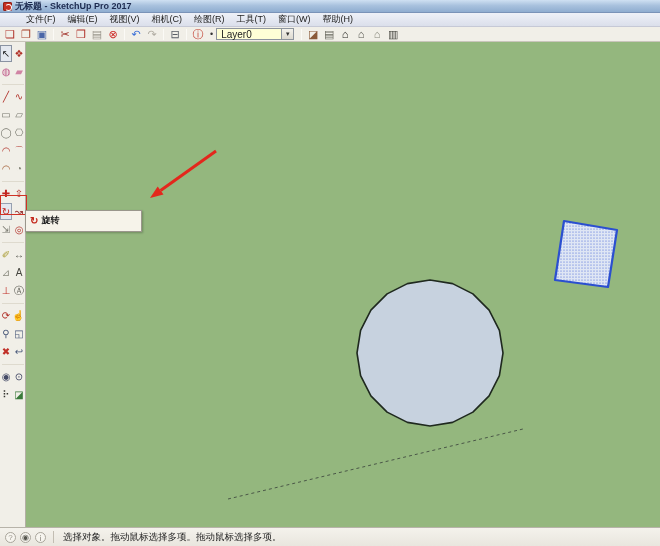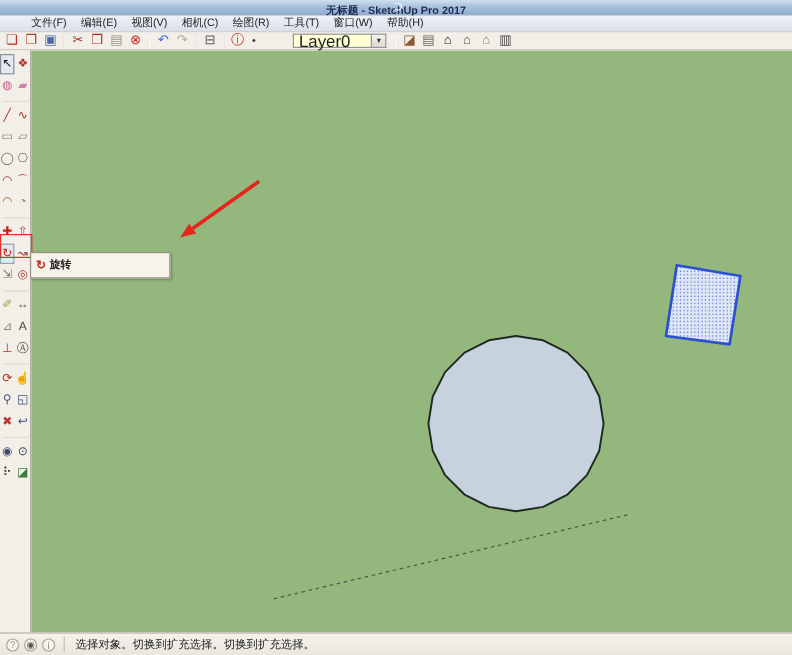--- a/index.html
+++ b/index.html
@@ -4,21 +4,21 @@
 <style>
   * { box-sizing: border-box; margin: 0; padding: 0; }
   html,body { width:660px; height:546px; overflow:hidden; }
   body { font-family:"Liberation Sans", sans-serif; position:relative; background:#f1efe8; }
 
   
   .titlebar{
     position:absolute; left:0; top:0; width:660px; height:13px;
     background:linear-gradient(#cfe0f2 0%, #a9c2de 45%, #8fadd0 100%);
     border-bottom:1px solid #7a93b8;
-    display:flex; align-items:center; padding:0 3px; gap:3px;flex-direction:column;
+    display:flex; align-items:center; padding:0 3px; gap:3px;
   }
   .titlebar .logo{ width:9px; height:9px; background:#c62f22; border-radius:2px;
     box-shadow:inset 0 0 0 1px #8e1f16; position:relative; }
   .titlebar .logo::after{ content:""; position:absolute; left:2px; top:2px; width:5px; height:5px;
     border-radius:50%; border:1px solid #fff; border-left-color:transparent; }
   .titlebar .title{ font-size:9px; font-weight:bold; color:#1d2b50; white-space:nowrap; }
 
   
   .menubar{
     position:absolute; left:0; top:13px; width:660px; height:14px;
@@ -35,21 +35,21 @@
     background:#f1efe8; border-bottom:1px solid #c9c5bb;
     display:flex; align-items:center; padding-left:2px;
   }
   .tbtn{ width:16px; height:14px; display:flex; align-items:center; justify-content:center;
     font-size:11px; line-height:1; cursor:default; border:1px solid transparent; }
   .tsep{ width:1px; height:11px; background:#c2bdb2; border-right:1px solid #fbfaf6; margin:0 3px; }
   .layer-combo{ display:flex; align-items:center; margin:0 4px; }
   .layer-bullet{ font-size:9px; color:#333; margin-right:3px; }
   .layer-field{
     width:66px; height:12px; background:#ffffd6; border:1px solid #8e959e;
-    font-size:14px; color:#222; display:flex; align-items:center; padding-left:4px;margin-left:28px;
+    font-size:10px; color:#222; display:flex; align-items:center; padding-left:4px;
   }
   .layer-arrow-btn{
     width:12px; height:12px; border:1px solid #8e959e; border-left:none;
     background:linear-gradient(#f4f2ec,#ddd9cf); font-size:7px; color:#333;
     display:flex; align-items:center; justify-content:center;
   }
 
   
   .palette{
     position:absolute; left:0; top:42px; width:26px; height:485px;
@@ -364,14 +364,14 @@
     </svg>
 </div>
 
 <div class="statusbar">
   <span style="display:flex;align-items:center;gap:4px;">
       <span class="sicon" style="color: rgb(154, 150, 140);">?</span>
       <span class="sicon" style="color: rgb(85, 85, 77);">◉</span>
       <span class="sicon" style="color: rgb(136, 132, 122);">ℹ</span>
     </span>
   <span class="ssep"></span>
-  <span class="status-text">选择对象。切换到扩充选择。切换到扩充选择。</span>
+  <span class="status-text">选择对象。拖动鼠标选择多项。拖动鼠标选择多项。</span>
 </div>
 
 </body></html>

